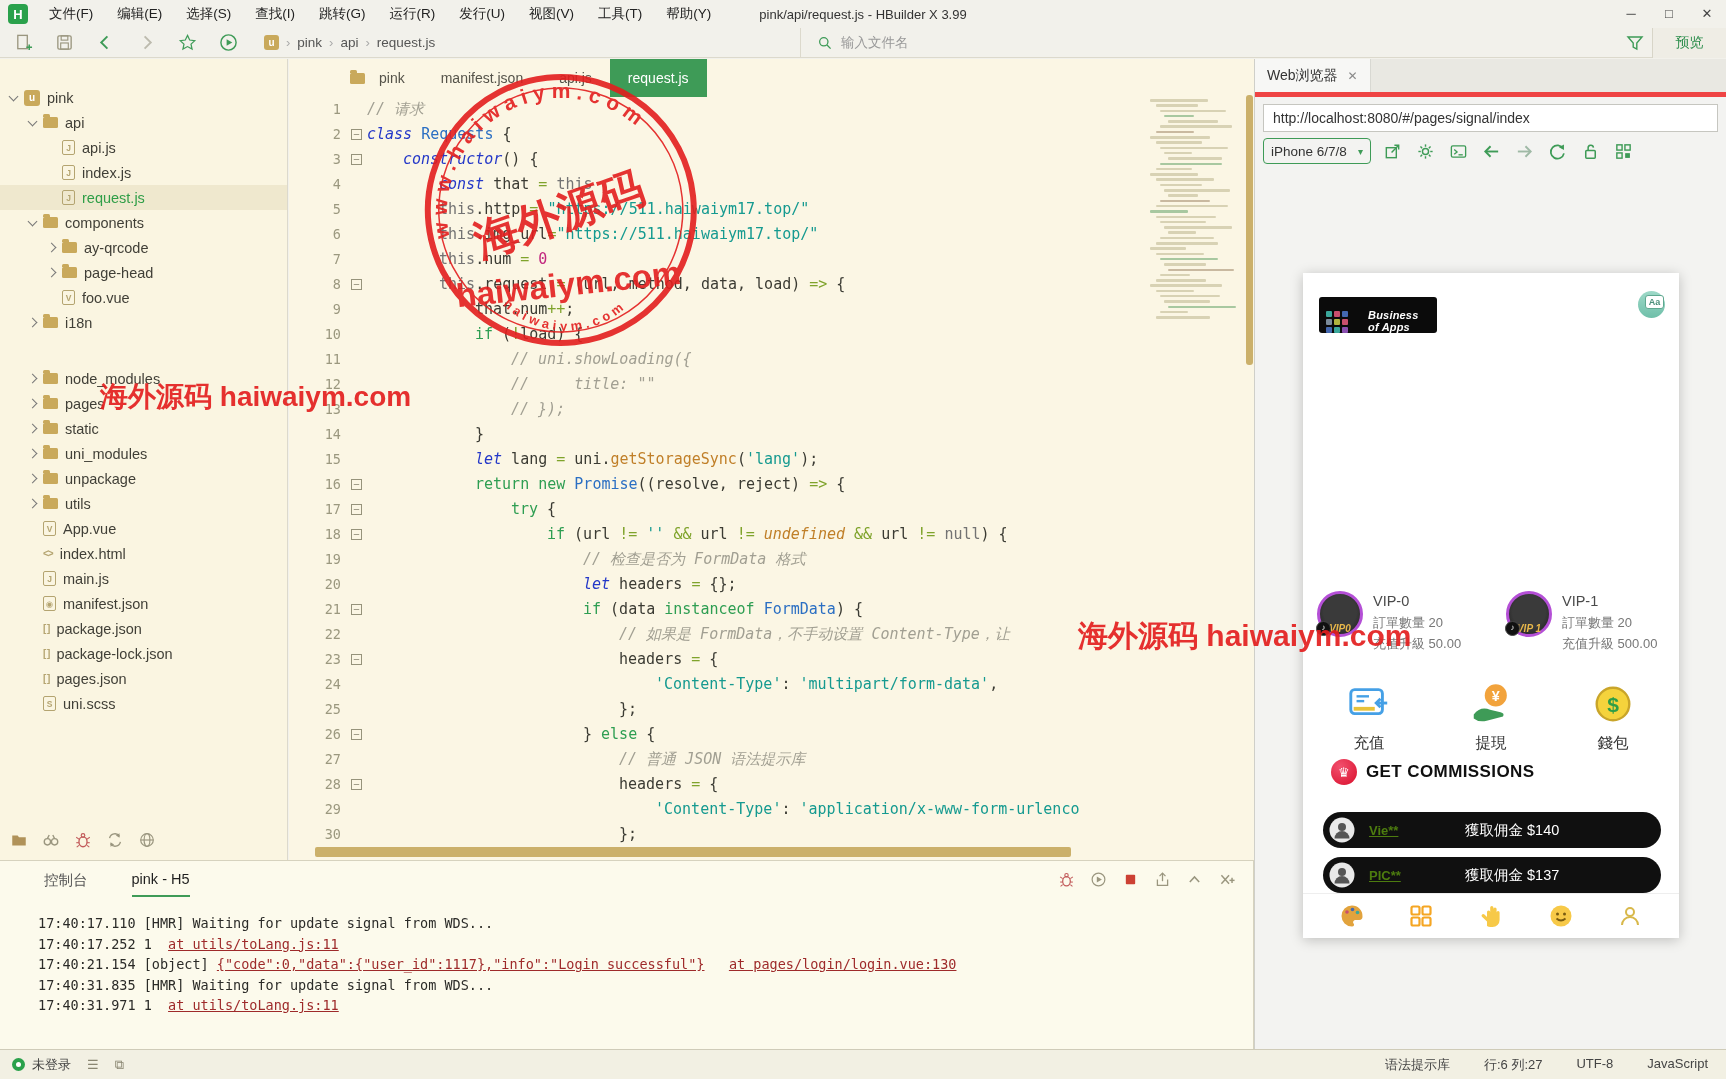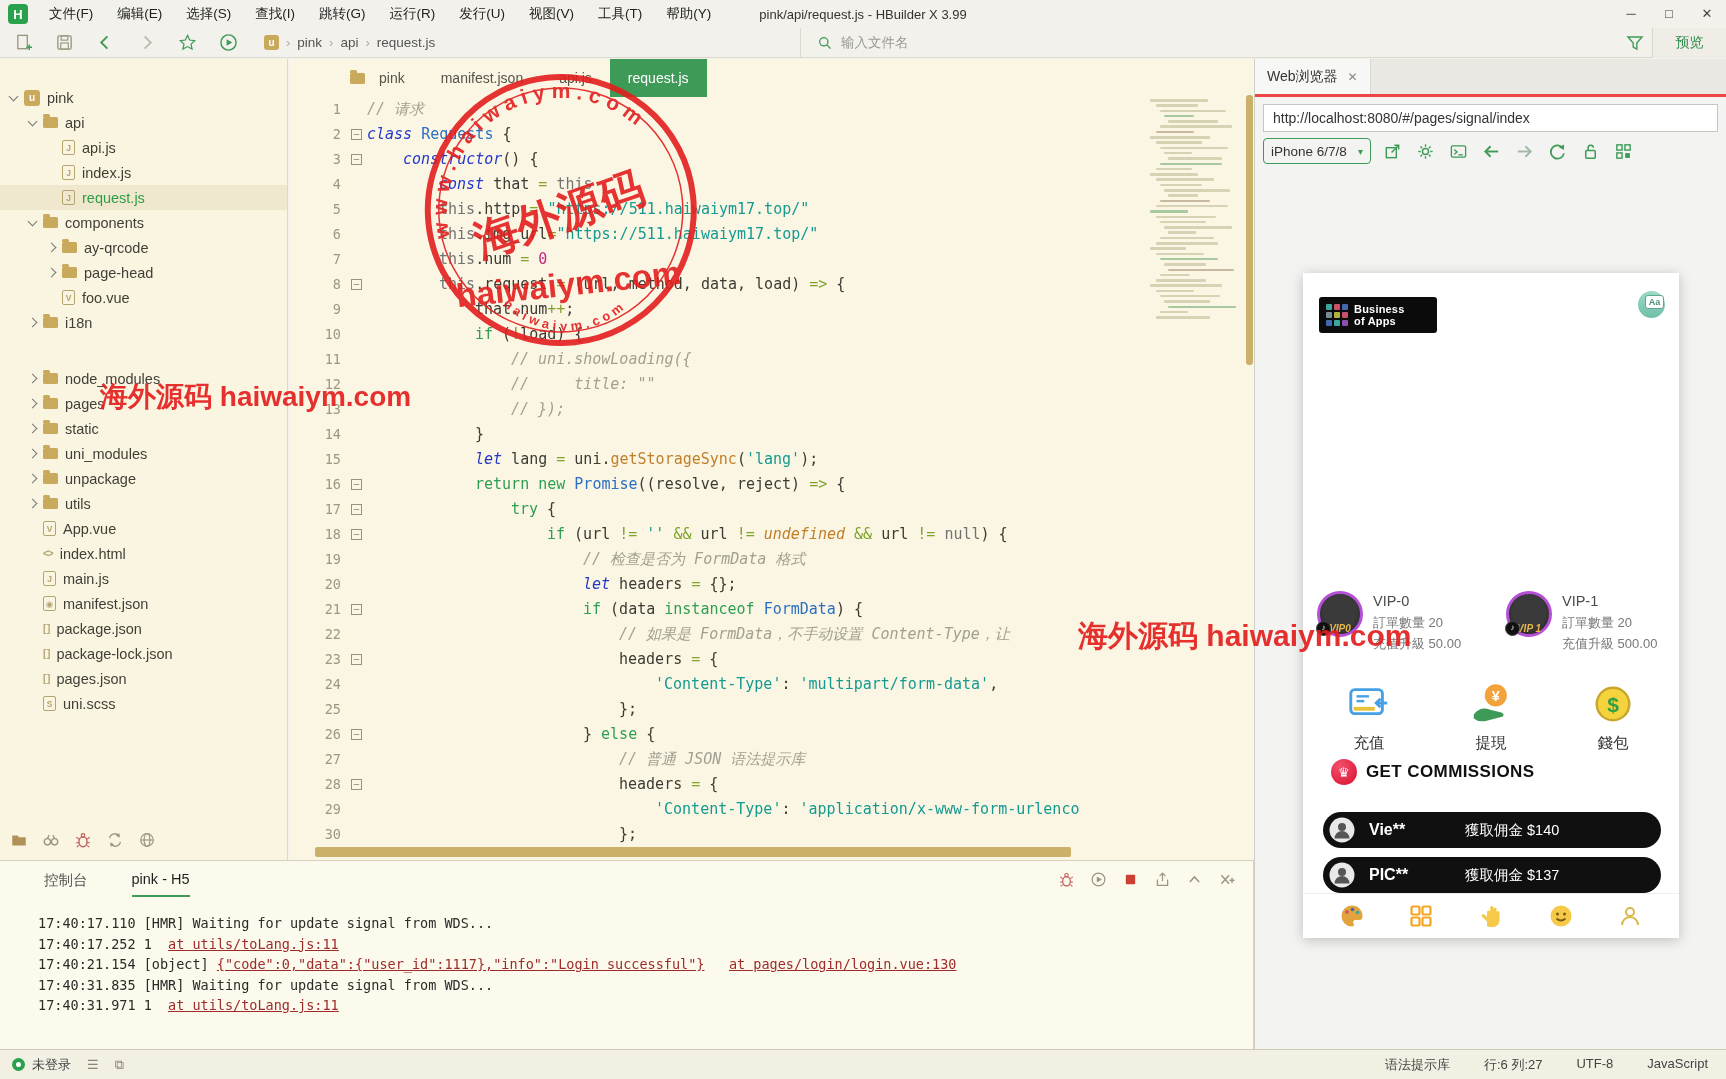--- a/index.html
+++ b/index.html
@@ -84,38 +84,38 @@
   .tk-un { color:#C07F28; font-style:italic; }
   .tk-pl { color:#3B3B33; }
   .minimap { position:absolute; left:861px; top:40px; width:92px; height:300px; }
   .mm-bar { height:2.5px; margin-bottom:2.8px; background:#D8D2B4; border-radius:1px; }
   .vscroll { position:absolute; left:957px; top:36px; width:7px; height:270px; background:#CBB06A; border-radius:3px; }
   .hscroll { position:absolute; left:26px; bottom:3px; width:756px; height:10px; background:#CBB06A; border-radius:2px; }
 
   
   .panel { position:absolute; left:1254px; top:59px; width:472px; height:990px; background:#F3F3F1;
            border-left:1px solid #CFCFC9; }
-  .panel-tabbar { height:38px; background:#E9E8E2; display:flex; border-bottom:3px solid #ef4444; }
+  .panel-tabbar { height:38px; background:#E9E8E2; display:flex; border-bottom:5px solid #ef4444; }
   .panel-tab { background:#F7F7F5; padding:0 12px; display:flex; align-items:center; gap:10px;
                font-size:14px; color:#333; border-right:1px solid #D8D8D2; }
   .tab-close { color:#888; font-size:12px; }
   .url-bar { margin:7px 8px 4px 8px; height:28px; background:#fff; border:1px solid #C6C6C0;
              font-size:14px; color:#333; display:flex; align-items:center; padding-left:9px; }
   .device-row { display:flex; align-items:center; gap:12px; padding:2px 8px; }
   .device-select { width:108px; height:26px; border:1.5px solid #3E9B57; border-radius:4px; display:flex;
                    align-items:center; justify-content:space-between; padding:0 7px; font-size:13.5px; color:#333; }
   .device-select .caret { color:#3E9B57; font-size:10px; }
   .browser-icons { display:flex; gap:14px; align-items:center; }
   .browser-icons .icon { width:19px; height:19px; }
 
   
   .phone { position:absolute; left:48px; top:214px; width:376px; height:665px; background:#fff;
            box-shadow:0 2px 12px rgba(0,0,0,.22); overflow:hidden; }
   .boa-logo { position:absolute; left:16px; top:24px; width:118px; height:36px; background:#0B0B0B;
-              border-radius:3px; display:flex; align-items:center; gap:6px; padding:0 7px; }
+              border-radius:3px; display:flex; align-items:flex-end; gap:20px; padding:0 7px;font-style:italic; }
   .boa-grid { width:22px; height:22px; display:grid; grid-template-columns:repeat(3,1fr); gap:1.5px; }
   .boa-grid i { border-radius:1px; }
   .boa-text { color:#fff; font-weight:bold; font-size:11px; line-height:12px; letter-spacing:.2px; }
   .lang-badge { position:absolute; right:14px; top:18px; width:27px; height:27px; border-radius:50%;
                 background:linear-gradient(180deg,#9ED9C8,#6FBFA9); display:flex; align-items:center; justify-content:center; }
   .lang-badge .aa { background:#fff; border:1px solid #5FA890; border-radius:3px; font-size:9px;
                     color:#4B8F7A; padding:1px 3px; font-weight:bold; margin-top:-6px; margin-right:-6px; }
   .vip-row { position:absolute; left:14px; top:318px; width:350px; display:flex; }
   .vip-card { display:flex; gap:10px; width:175px; }
   .vip-badge { width:46px; height:46px; flex:none; border-radius:50%; border:3px solid #B44FD6;
@@ -132,21 +132,21 @@
   .action .aicon { width:46px; height:46px; }
   .action .albl { font-size:15.5px; color:#333; }
   .get-comm { position:absolute; left:28px; top:486px; display:flex; align-items:center; gap:9px;
               font-size:17px; font-weight:bold; color:#101010; letter-spacing:.4px; }
   .gc-icon { width:26px; height:26px; border-radius:50%; background:radial-gradient(circle at 35% 30%,#F2506E,#D90F2C);
              color:#fff; font-size:13px; display:flex; align-items:center; justify-content:center; flex:none; }
   .pills { position:absolute; left:20px; top:539px; width:338px; }
   .pill { height:36px; border-radius:18px; background:#101010; display:flex; align-items:center;
           padding:0 16px 0 6px; margin-bottom:9px; }
   .pill .pavatar { width:26px; height:26px; flex:none; margin-right:14px; }
-  .pill .pname { color:#ffffff; font-weight:bold; font-size:16px; width:96px; }
+  .pill .pname { color:#4d7c0f; font-weight:bold; font-size:13px; width:96px;text-decoration:underline; }
   .pill .pamount { color:#fff; font-size:14.5px; }
   .phone-nav { position:absolute; left:0; bottom:0; width:376px; height:45px; background:#fff;
                border-top:1px solid #EEE; display:flex; align-items:center; justify-content:space-around;
                padding:0 14px; }
   .phone-nav .icon { width:26px; height:26px; }
 
   
   .console { position:absolute; left:0; top:860px; width:1254px; height:189px; background:#FCFAEC;
              border-top:1px solid #D6D2BE; border-right:1px solid #D6D2BE; }
   .console-tabs { position:absolute; left:44px; top:10px; display:flex; gap:44px; font-size:14.5px; }

